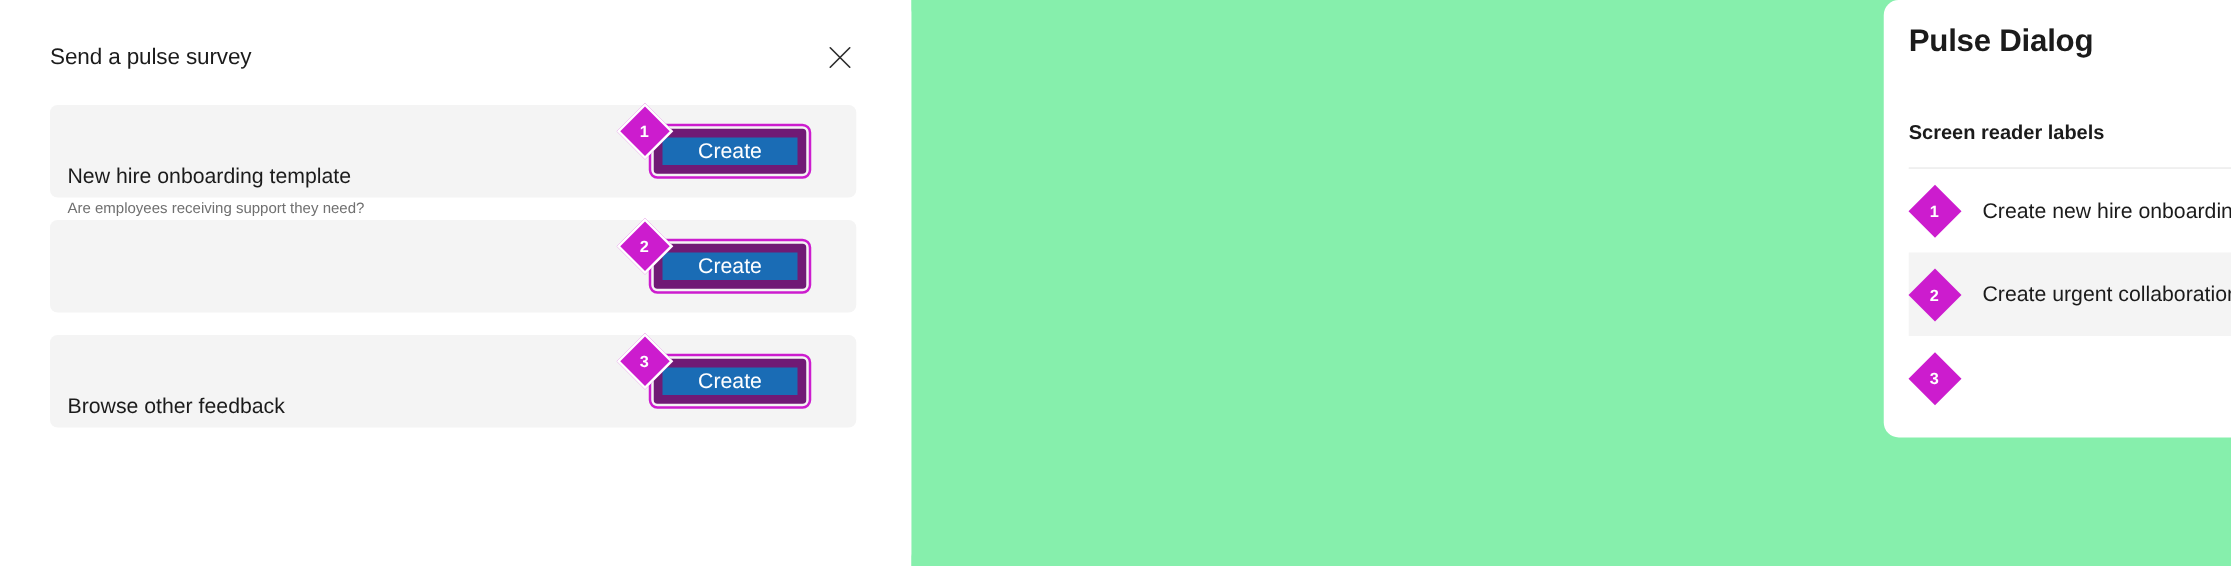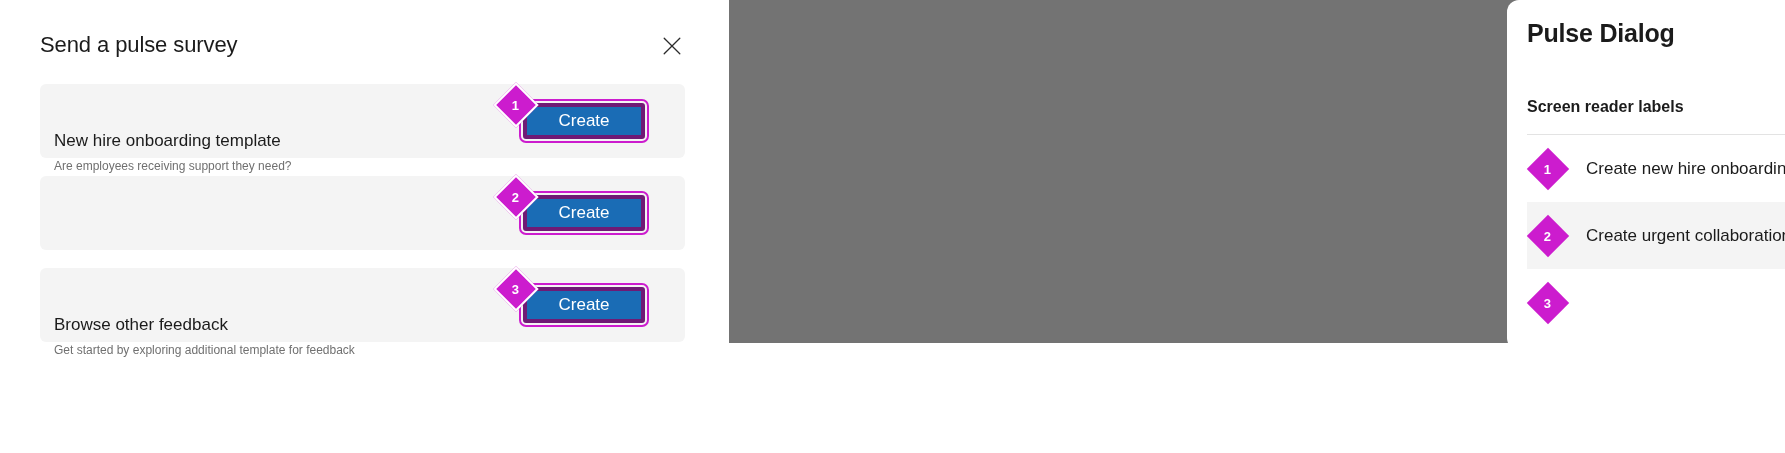--- a/index.html
+++ b/index.html
@@ -17,21 +17,21 @@
     width: 729px; height: 453px;
     background: #ffffff;
     border-radius: 0 10px 10px 0;
     z-index: 3;
   }
   .dialog-header {
     position: absolute; left: 40px; top: 27px;
     width: 645px; height: 42px;
   }
   .dialog-title {
-    font-size: 22px; font-weight: 400; color: #1b1b1b;
+    font-size: 18px; font-weight: 400; color: #1b1b1b;
     letter-spacing: -0.1px; line-height: 36px;
   }
   .close-icon-btn {
     position: absolute; right: 0; top: 6px;
     width: 26px; height: 26px;
     display: flex; align-items: center; justify-content: center;
     cursor: pointer; background: transparent; border: none;
   }
   .close-icon-btn svg { display: block; }
 
@@ -63,21 +63,21 @@
     position: absolute; left: 0; top: 0;
     width: 130px; height: 44px;
     border: 2px solid #cc1cce;
     border-radius: 7px;
     background: transparent;
   }
   .btn-fill {
     position: absolute; left: 4px; top: 4px;
     width: 122px; height: 36px;
     background: #1a6cb5;
-    border: 4px solid #701a75;
+    border: 7px solid #701a75;
     border-radius: 3px;
     display: flex; align-items: center; justify-content: center;
     cursor: pointer;
   }
   .btn-label {
     color: #ffffff; font-size: 17px; font-weight: 400; line-height: 20px;
   }
   .badge-diamond {
     position: absolute; left: -19px; top: -10px;
     width: 32px; height: 32px;
@@ -88,22 +88,22 @@
     z-index: 5;
   }
   .badge-diamond span {
     transform: rotate(-45deg);
     color: #ffffff; font-size: 13px; font-weight: 700; line-height: 13px;
   }
 
   
   .right-bg {
     position: absolute; left: 729px; top: 0;
-    width: 1056px; height: 343px;
-    background: #737373;
+    width: 1056px; height: 453px;
+    background: #86efac;
   }
   .right-card {
     position: absolute; left: 778px; top: 0;
     width: 1007px; height: 350px;
     background: #ffffff;
     border-radius: 12px 0 0 12px;
   }
   .pulse-title {
     position: absolute; left: 20px; top: 16px;
     font-size: 25px; font-weight: 700; color: #1b1b1b;
@@ -235,21 +235,20 @@
           </div>
           <div class="badge-diamond">
             <span>2</span>
           </div>
         </div>
       </div>
 
       <div class="template-card">
         <div class="card-text">
           <div class="card-title">Browse other feedback</div>
-          <div class="card-sub">Get started by exploring additional template for feedback</div>
         </div>
         <div class="action-wrap">
           <div class="focus-ring"></div>
           <div class="btn-fill">
             <span class="btn-label">Create</span>
           </div>
           <div class="badge-diamond">
             <span>3</span>
           </div>
         </div>

